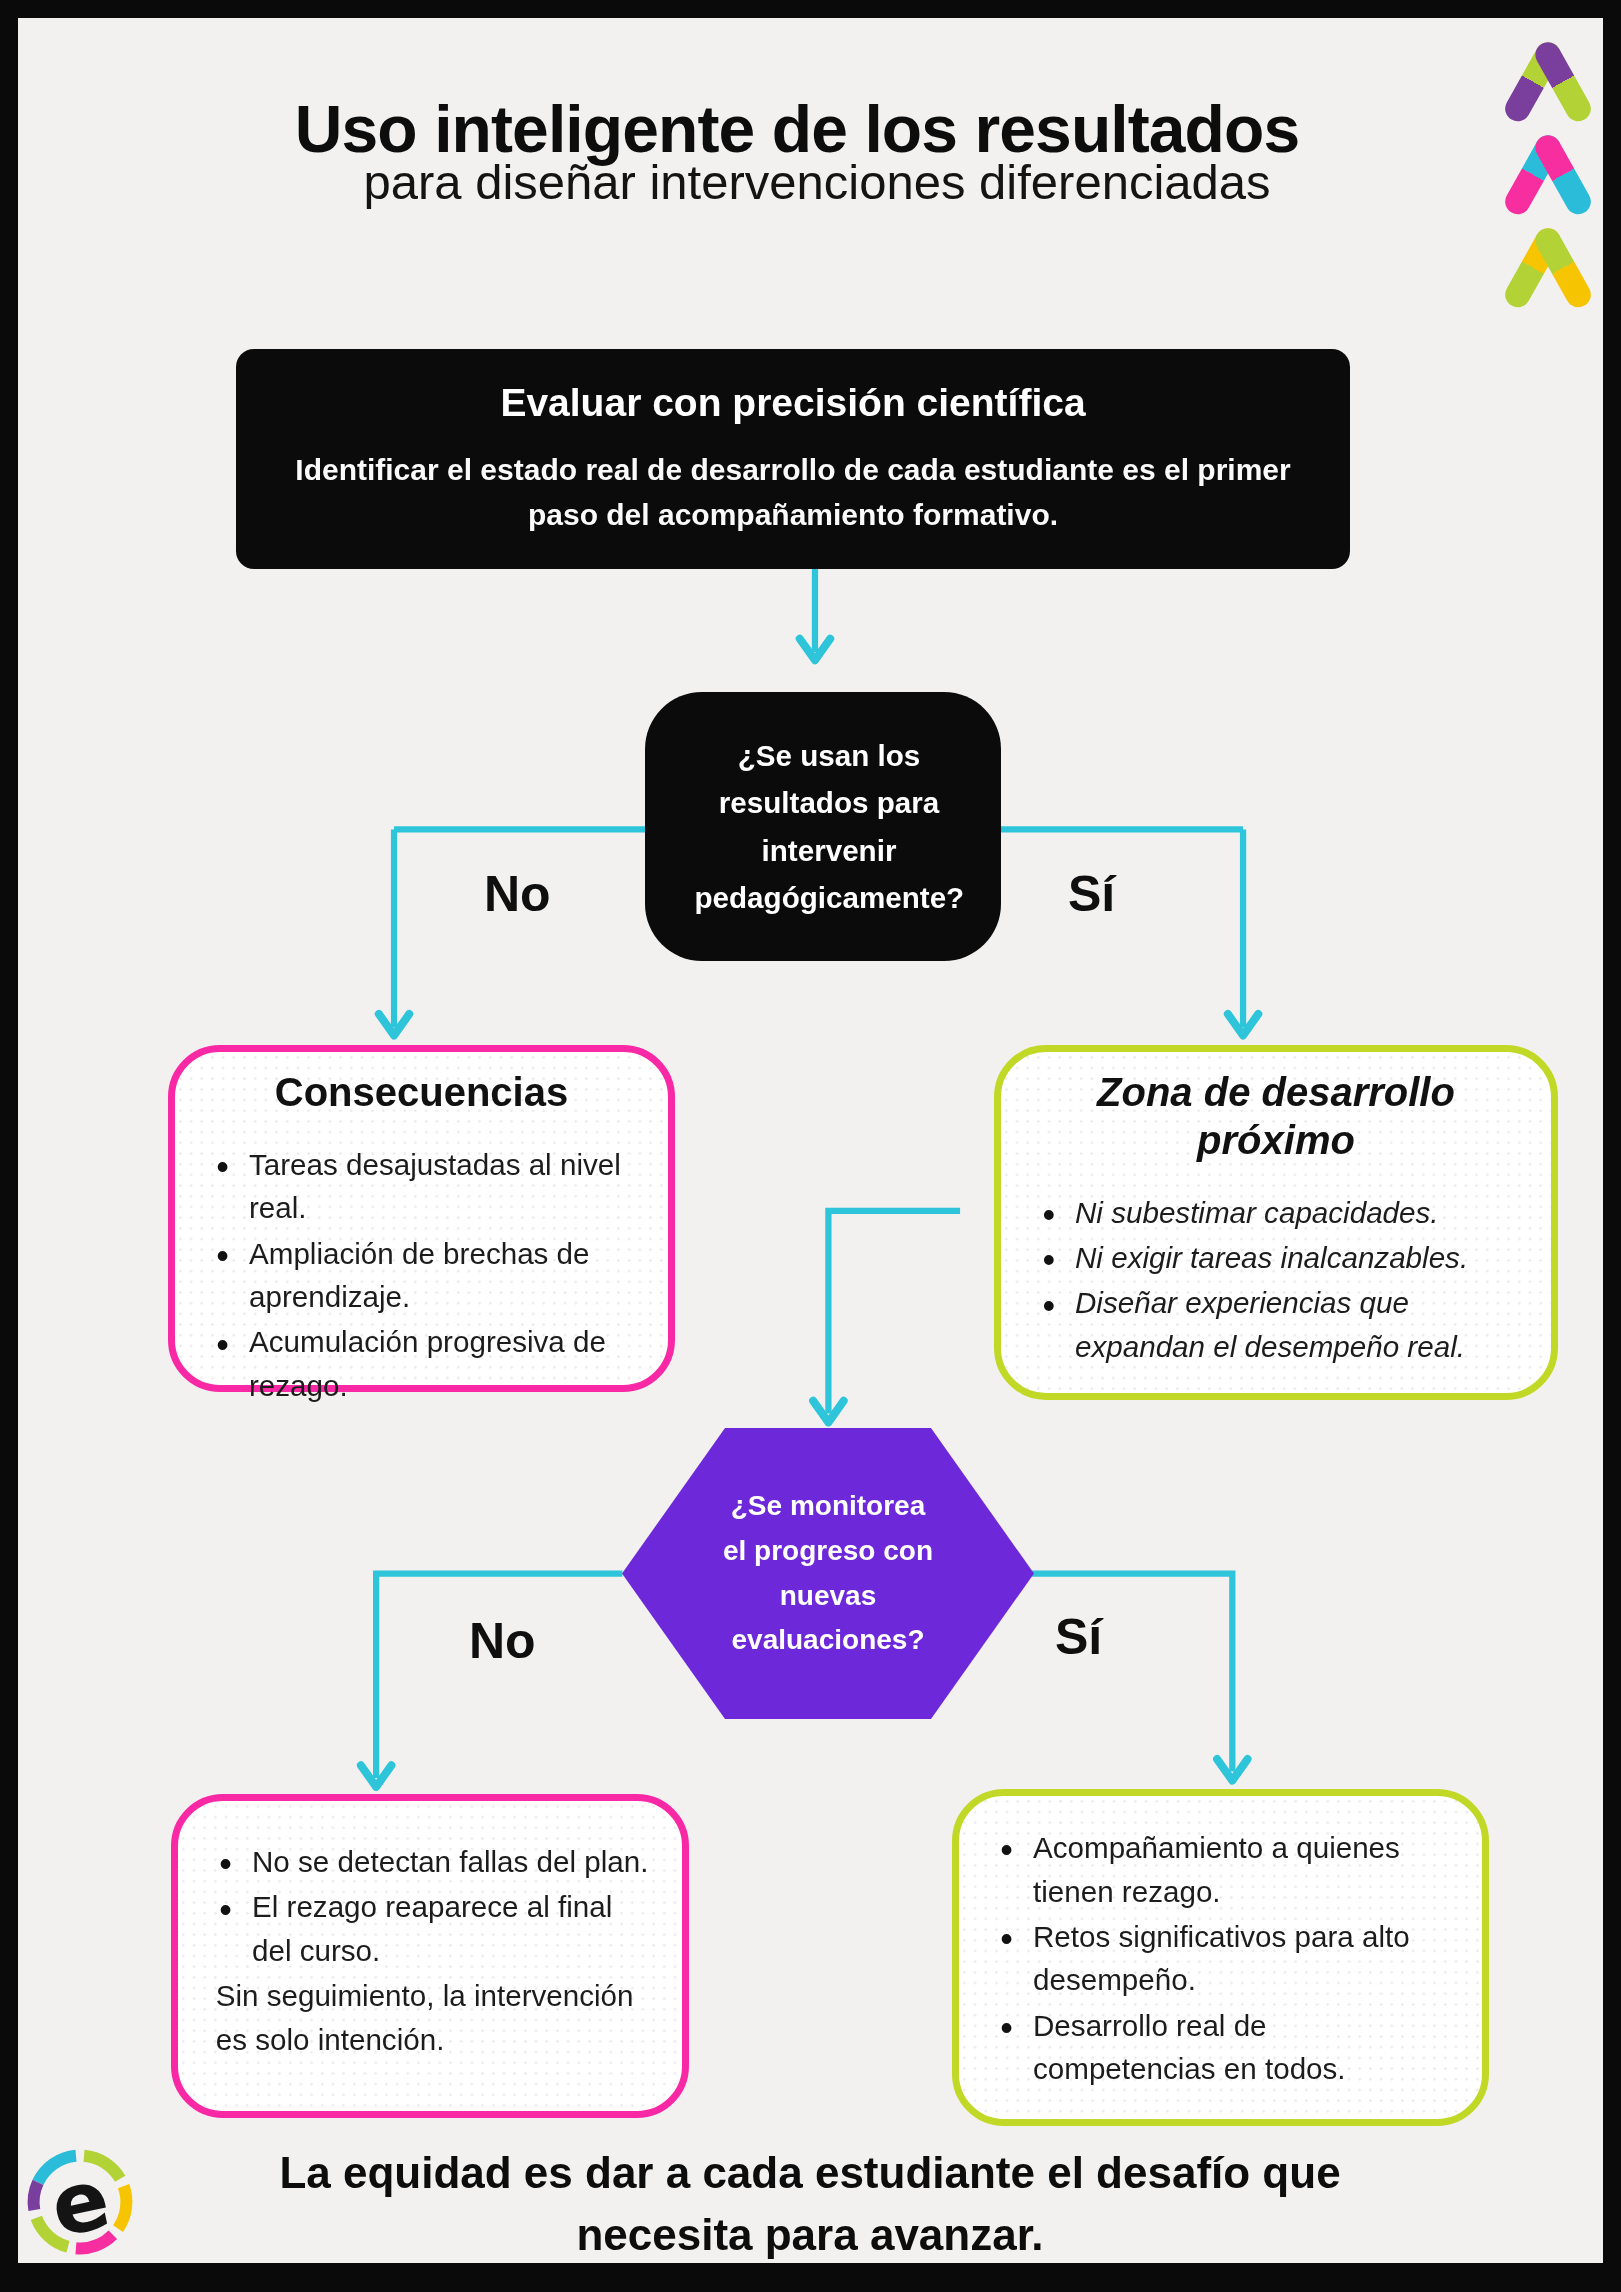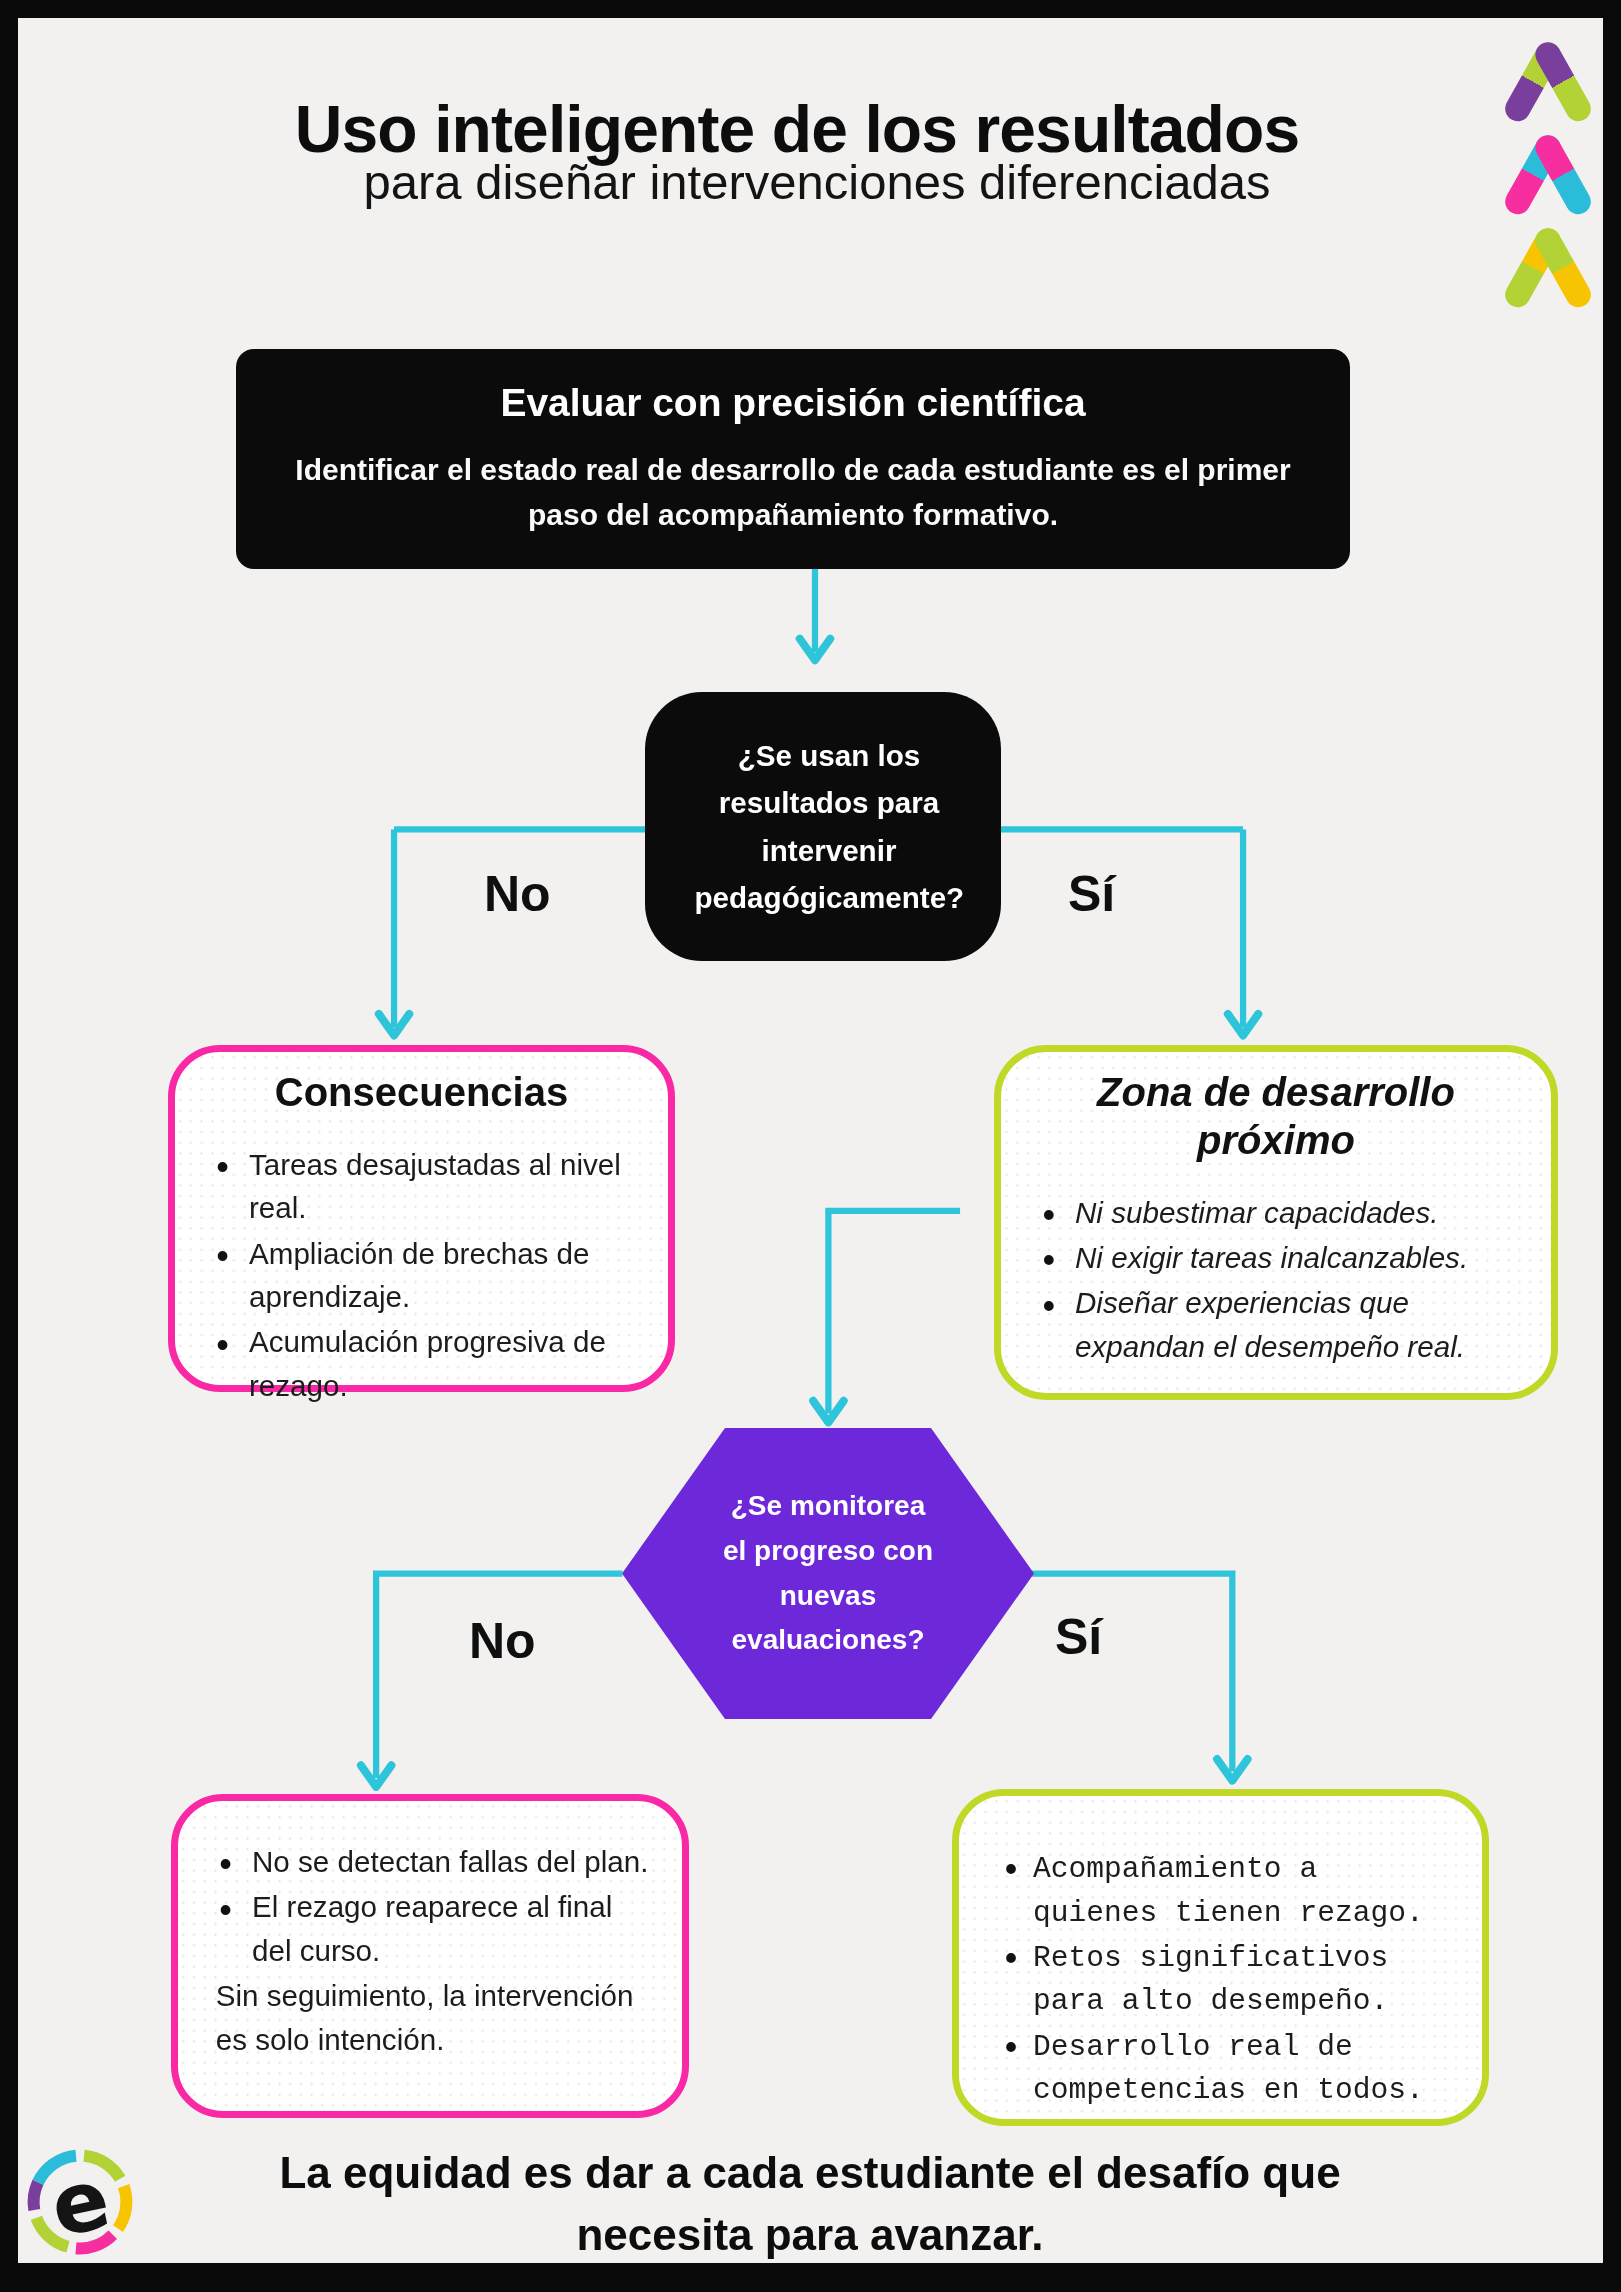--- a/index.html
+++ b/index.html
@@ -177,21 +177,21 @@
     <div class="pad" style="padding-top:30px;">
       <ul>
         <li>No se detectan fallas del plan.</li>
         <li>El rezago reaparece al final del curso.</li>
       </ul>
       <p class="note">Sin seguimiento, la intervención es solo intención.</p>
     </div>
   </div>
 
   <div id="followup-box" class="card lime">
-    <div class="pad" style="padding-top:43px;font-family:Liberation Mono, monospace;">
+    <div class="pad" style="padding-top:21px;">
       <ul>
         <li>Acompañamiento a quienes tienen rezago.</li>
         <li>Retos significativos para alto desempeño.</li>
         <li>Desarrollo real de competencias en todos.</li>
       </ul>
     </div>
   </div>
 
   <div class="footer-message">La equidad es dar a cada estudiante el desafío que necesita para avanzar.</div>
 

